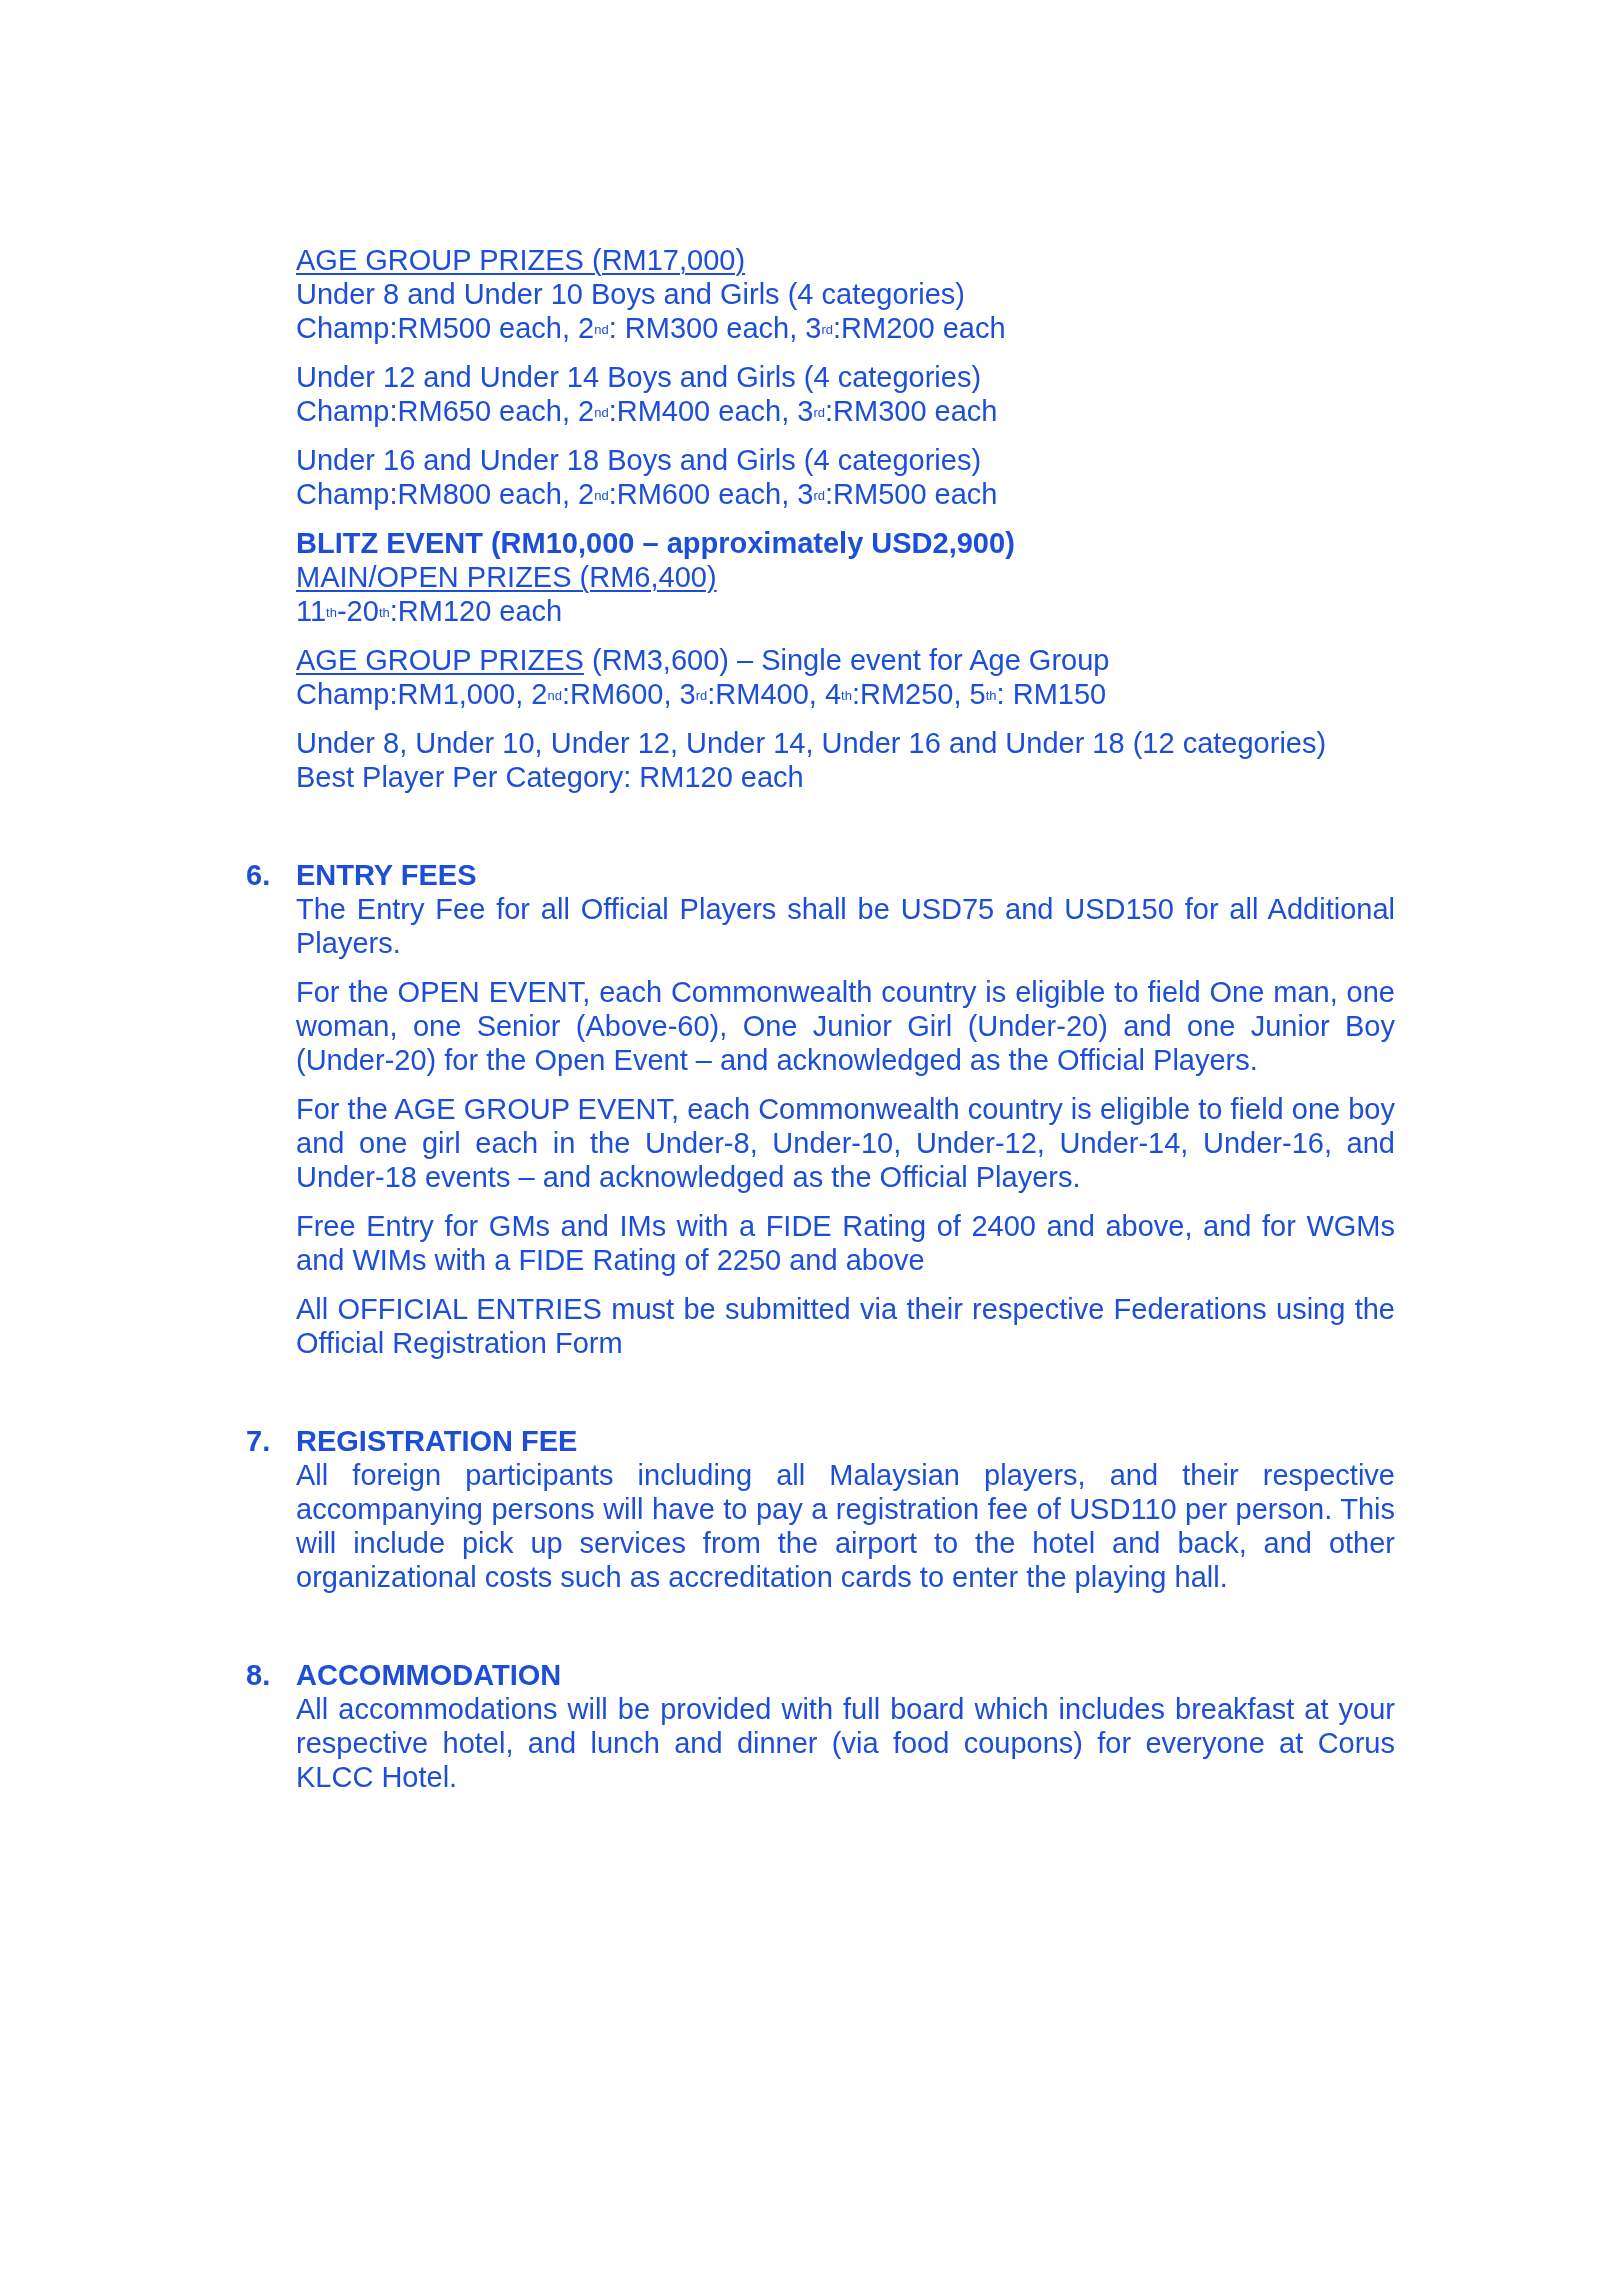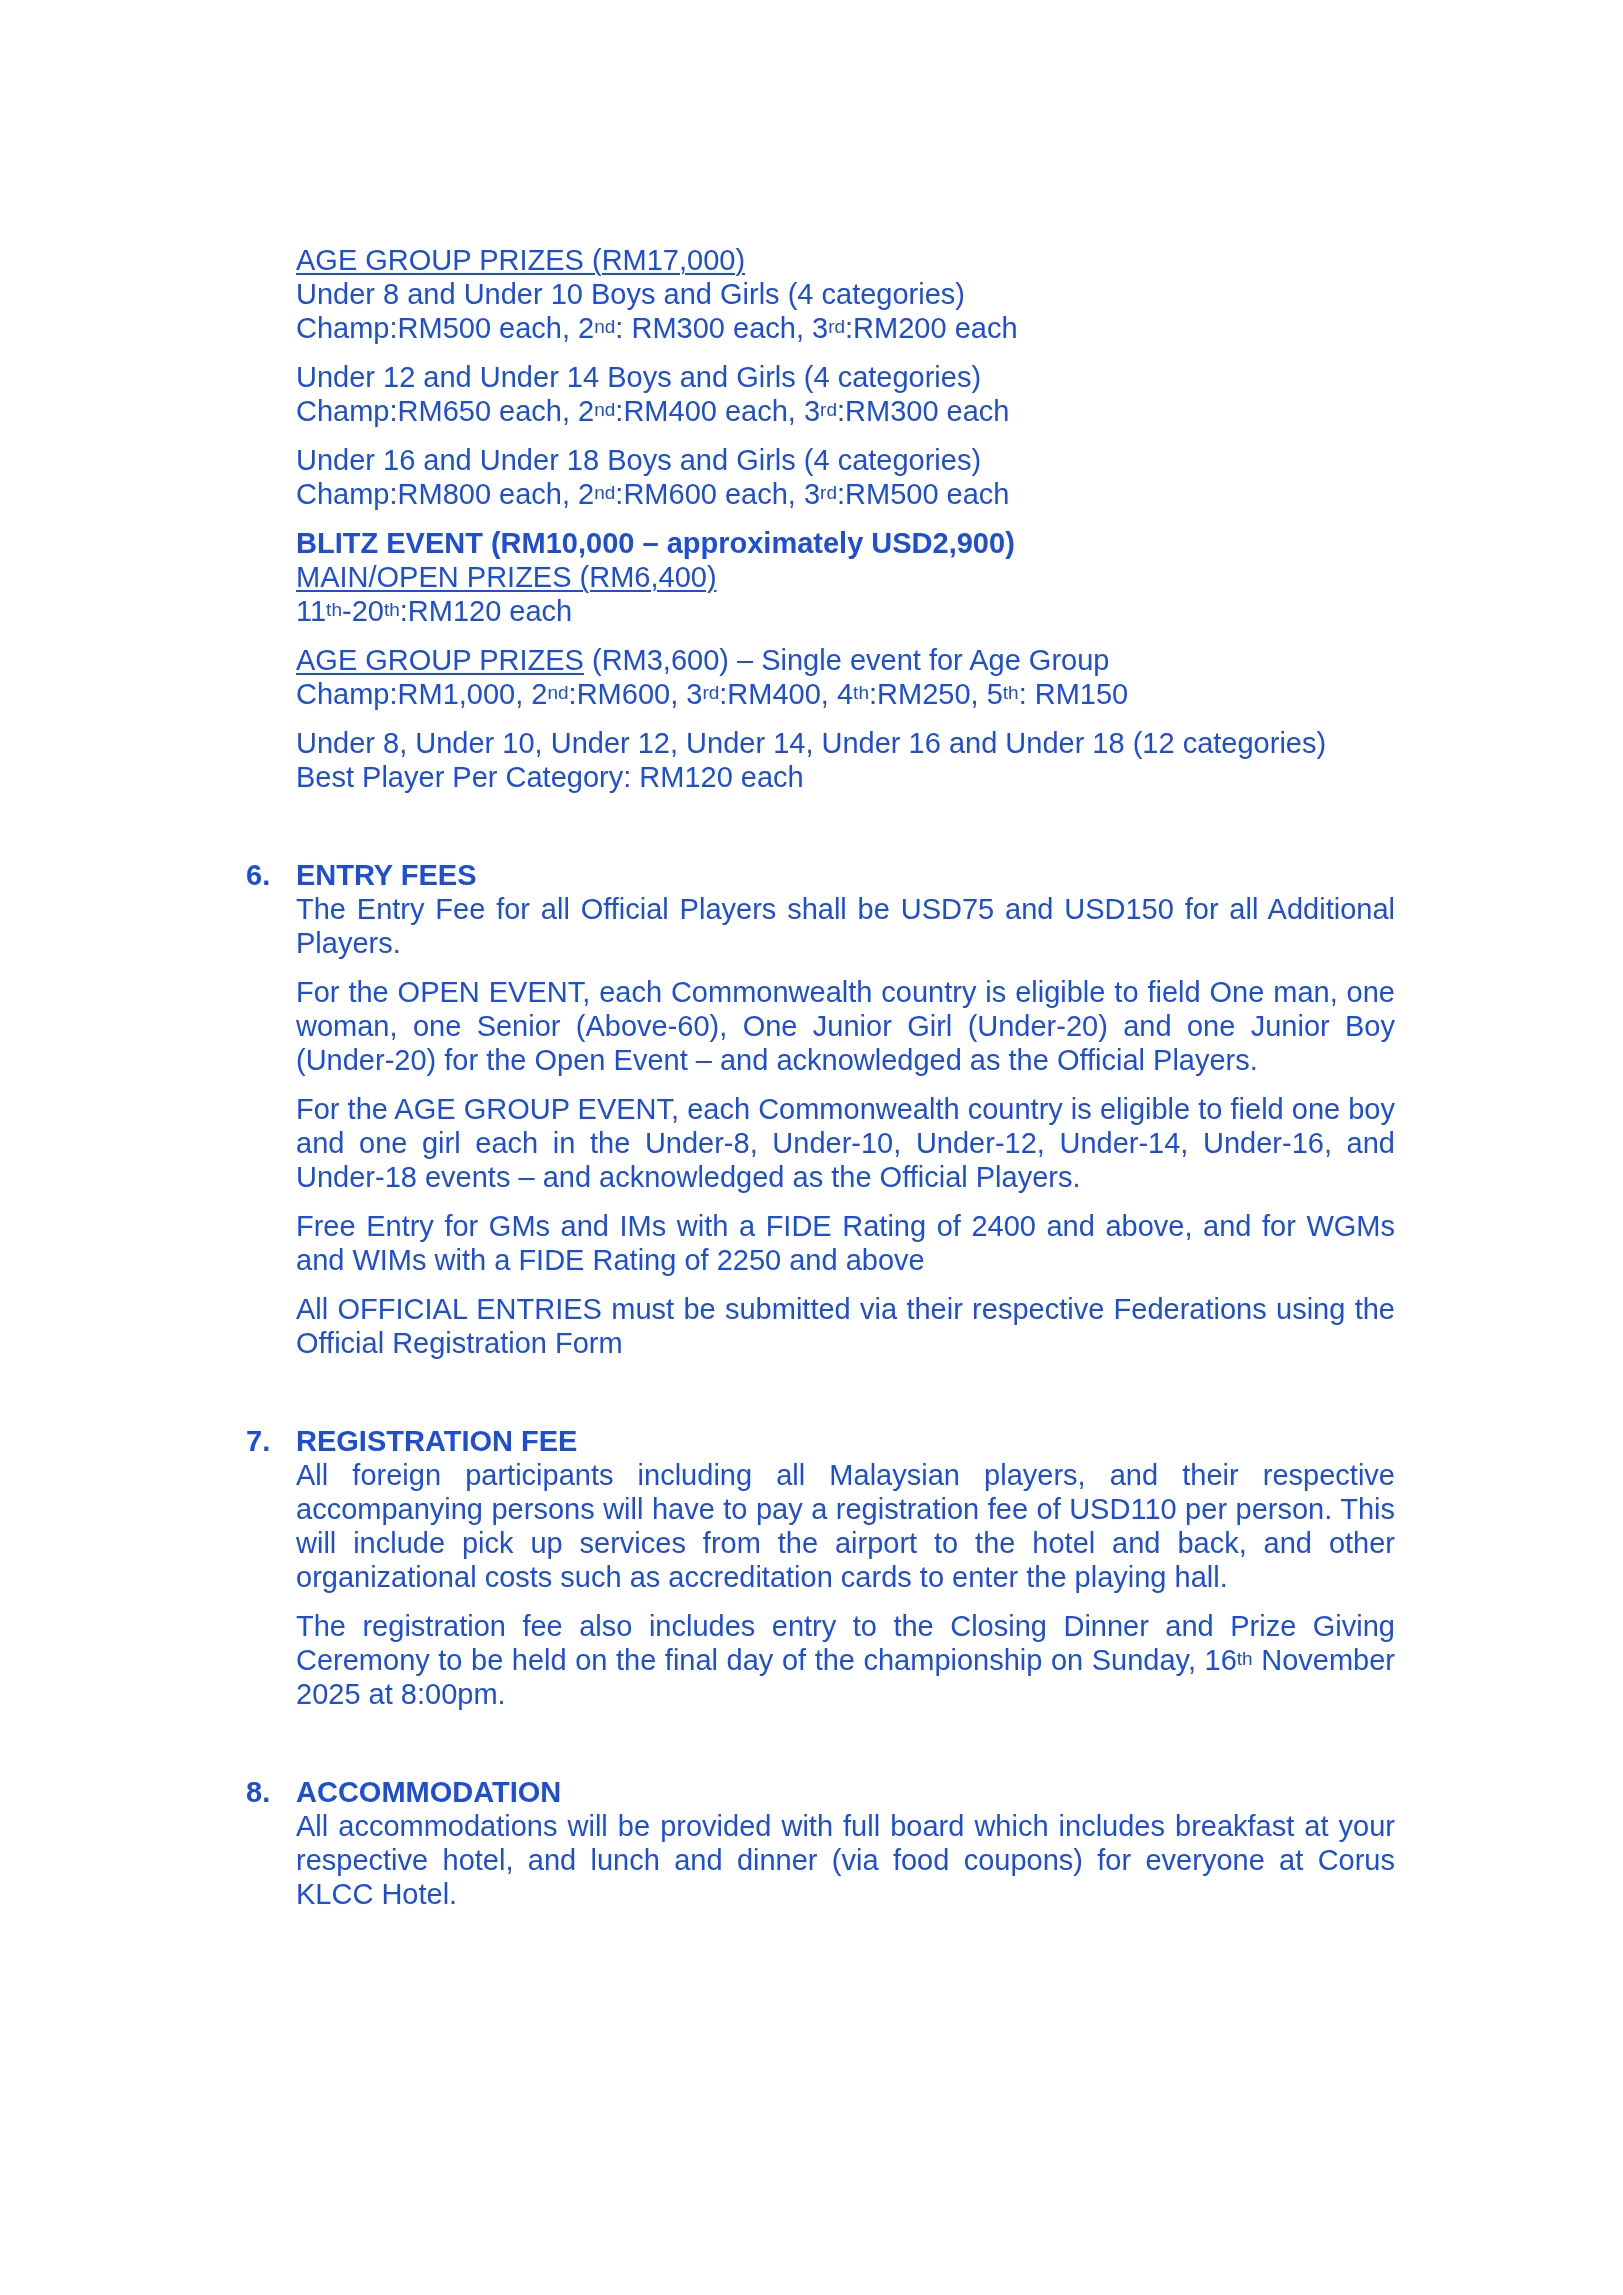--- a/index.html
+++ b/index.html
@@ -38,21 +38,21 @@
   }
   .line { text-align: left; white-space: nowrap; }
   .para { text-align: justify; }
   .b { font-weight: bold; }
   .u {
     text-decoration: underline;
     text-decoration-thickness: 2px;
     text-underline-offset: 3.3px;
   }
   .sup {
-    font-size: 19px;
+    font-size: 13px;
     line-height: 0;
     vertical-align: 0.28em;
   }
 </style>
 </head>
 <body>
 
 <div class="page">
   <div class="content">
       <div class="block gap-none">
@@ -86,18 +86,17 @@
         <div class="line"><span class="run">Best Player Per Category: RM120 each</span></div>
       </div>
       <div class="block gap-section section-heading"><span class="secnum">6.</span><span class="sectitle">ENTRY FEES</span></div>
       <div class="block gap-none para"><span class="run">The Entry Fee for all Official Players shall be USD75 and USD150 for all Additional Players.</span></div>
       <div class="block gap-para para"><span class="run">For the OPEN EVENT, each Commonwealth country is eligible to field One man, one woman, one Senior (Above-60), One Junior Girl (Under-20) and one Junior Boy (Under-20) for the Open Event – and acknowledged as the Official Players.</span></div>
       <div class="block gap-para para"><span class="run">For the AGE GROUP EVENT, each Commonwealth country is eligible to field one boy and one girl each in the Under-8, Under-10, Under-12, Under-14, Under-16, and Under-18 events – and acknowledged as the Official Players.</span></div>
       <div class="block gap-para para"><span class="run">Free Entry for GMs and IMs with a FIDE Rating of 2400 and above, and for WGMs and WIMs with a FIDE Rating of 2250 and above</span></div>
       <div class="block gap-para para"><span class="run">All OFFICIAL ENTRIES must be submitted via their respective Federations using the Official Registration Form</span></div>
       <div class="block gap-section section-heading"><span class="secnum">7.</span><span class="sectitle">REGISTRATION FEE</span></div>
       <div class="block gap-none para"><span class="run">All foreign participants including all Malaysian players, and their respective accompanying persons will have to pay a registration fee of USD110 per person. This will include pick up services from the airport to the hotel and back, and other organizational costs such as accreditation cards to enter the playing hall.</span></div>
-      <div class="block gap-para para"><span class="run">The registration fee also includes entry to the Closing Dinner and Prize Giving Ceremony to be held on the final day of the championship on Sunday, 16</span><span class="run sup">th</span><span class="run"> November 2025 at 8:00pm.</span></div>
       <div class="block gap-section section-heading"><span class="secnum">8.</span><span class="sectitle">ACCOMMODATION</span></div>
       <div class="block gap-none para"><span class="run">All accommodations will be provided with full board which includes breakfast at your respective hotel, and lunch and dinner (via food coupons) for everyone at Corus KLCC Hotel.</span></div>
     </div>
 </div>
 
 
 </body></html>

